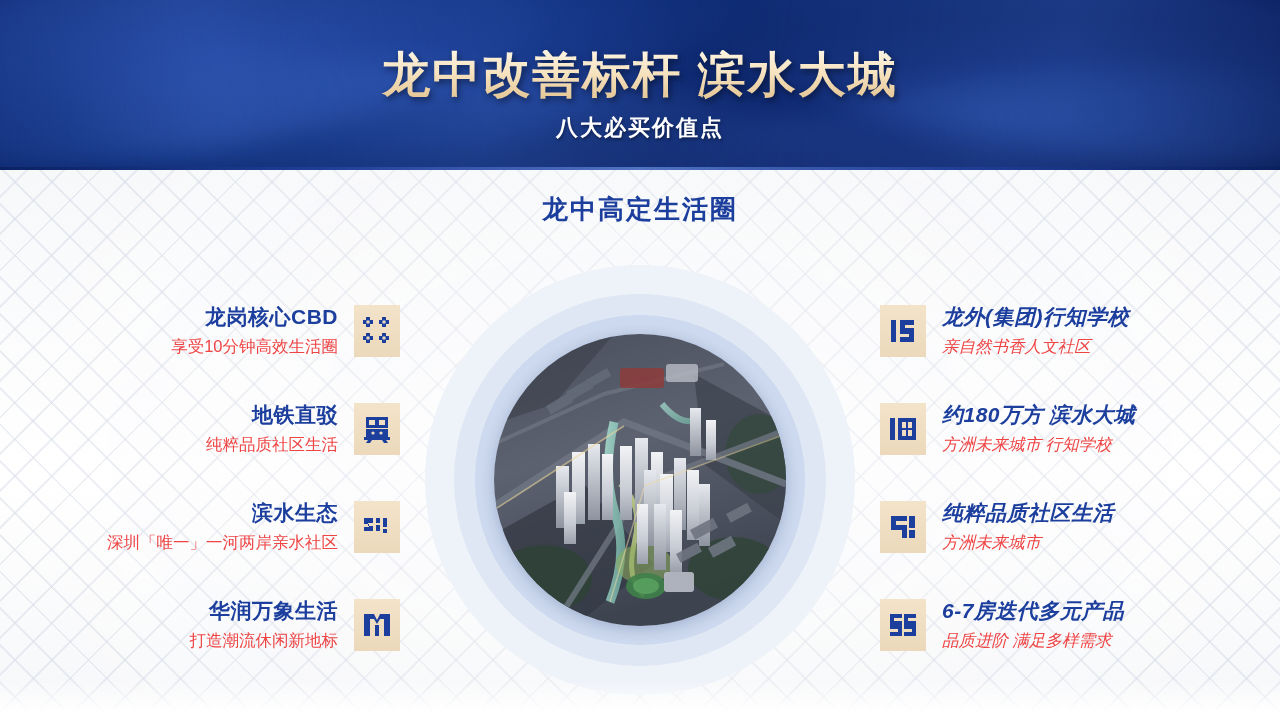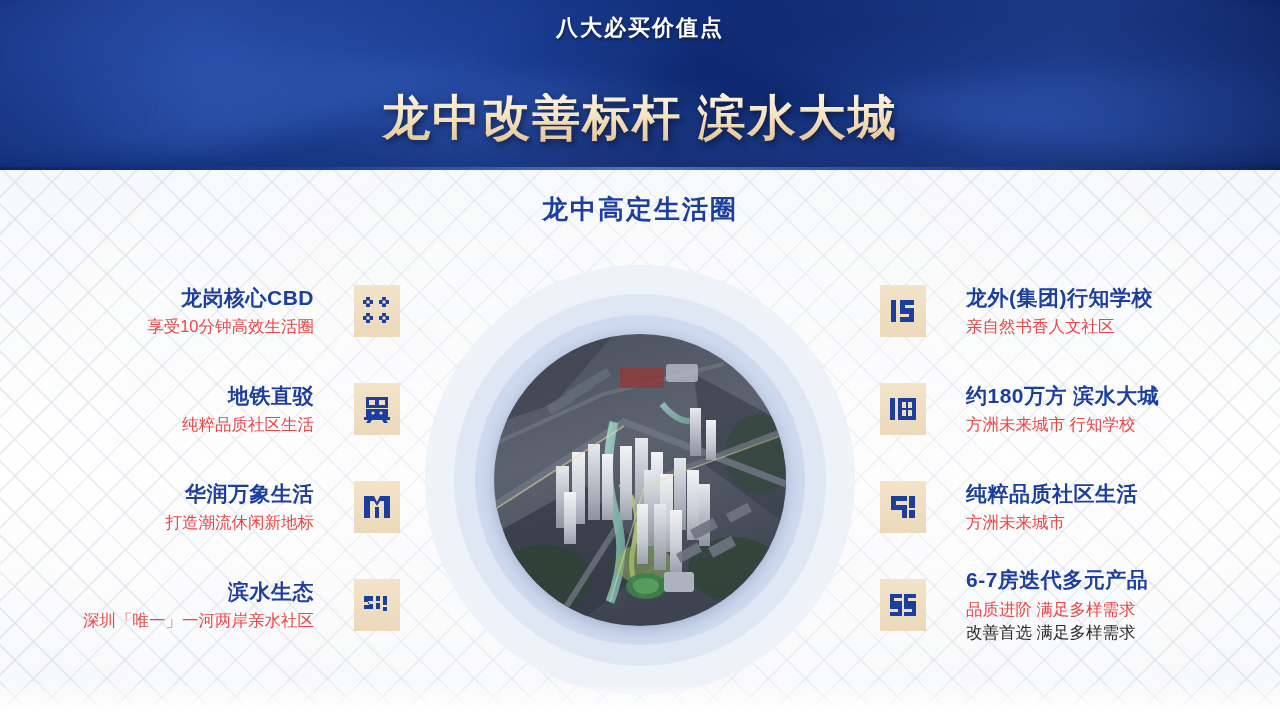--- a/index.html
+++ b/index.html
@@ -100,28 +100,28 @@
     box-shadow:0 3px 14px rgba(30,50,110,.24);
   }
   #aerial-photo svg { display:block; width:292px; height:292px; }
 
   
   .col { position:absolute; top:95px; width:380px; z-index:6; }
   #col-left  { left:20px; }
   #col-right { left:880px; }
 
   .feature {
-    display:flex; align-items:center; height:92px; margin-bottom:6px;gap:24px;
+    display:flex; align-items:flex-end; height:92px; margin-bottom:6px;
   }
   #col-left .feature { justify-content:flex-end; }
   #col-right .feature { justify-content:flex-start; }
 
   .f-text { line-height:1.28; }
   #col-left .f-text { text-align:right; margin-right:16px; }
-  #col-right .f-text { text-align:left; margin-left:16px; }
+  #col-right .f-text { text-align:left; margin-left:16px;font-style:italic; }
 
   .f-title {
     font-size:21px; font-weight:bold; color:#1c3f9e; letter-spacing:.5px;
     white-space:nowrap;
   }
   .f-desc {
     font-size:16.5px; color:#ef4444; margin-top:5px; white-space:nowrap;
   }
   .f-desc2 { font-size:16.5px; color:#2b2b2b; margin-top:2px; white-space:nowrap; }
 
@@ -143,22 +143,22 @@
 <body>
 
 <div id="header">
   <div class="wave w1"></div>
   <div class="wave w2"></div>
   <div class="wave w3"></div>
   <div class="wave w4"></div>
   <div class="wave w5"></div>
 
   <div id="header-inner">
+    <div id="main-title">龙中改善标杆  滨水大城</div>
     <div id="sub-title">八大必买价值点</div>
-    <div id="main-title">龙中改善标杆  滨水大城</div>
   </div>
   <div id="header-bottom-line"></div>
 </div>
 
 <div id="content">
   <div id="pattern"></div>
 
   <div id="section-title">龙中高定生活圈</div>
 
   <div id="center-stage">
@@ -305,53 +305,53 @@
           <g fill="#f0dec2">
             <circle cx="12" cy="20" r="1.6"></circle>
             <circle cx="20" cy="20" r="1.6"></circle>
           </g>
         </svg>
       </div>
     </div>
 
     <div class="feature">
       <div class="f-text">
-        <div class="f-title">华润万象生活</div>
-        <div class="f-desc">打造潮流休闲新地标</div>
-      </div>
-      <div class="f-icon">
-        <svg width="32" height="32" viewBox="0 0 32 32">
-          <g fill="#1c3f9e">
-            <path d="M3 5h6v22H3z"></path>
-            <path d="M23 5h6v22h-6z"></path>
-            <path d="M9 5h4l3 6 3-6h4v5h-4l-3 5-3-5H9z"></path>
-            <path d="M14 16h4v11h-4z"></path>
-          </g>
-        </svg>
-      </div>
-    </div>
-
-    <div class="feature">
-      <div class="f-text">
         <div class="f-title">滨水生态</div>
         <div class="f-desc">深圳「唯一」一河两岸亲水社区</div>
       </div>
       <div class="f-icon">
         <svg width="32" height="32" viewBox="0 0 32 32">
           <g fill="#1c3f9e">
             <path d="M3 7h9v5H7v3h5v5H3v-4h5v-3H3z"></path>
             <rect x="15" y="7" width="4" height="5"></rect>
             <rect x="15" y="14" width="4" height="6"></rect>
             <rect x="22" y="7" width="4" height="9"></rect>
             <rect x="22" y="18" width="4" height="4"></rect>
           </g>
         </svg>
       </div>
     </div>
 
+    <div class="feature">
+      <div class="f-text">
+        <div class="f-title">华润万象生活</div>
+        <div class="f-desc">打造潮流休闲新地标</div>
+      </div>
+      <div class="f-icon">
+        <svg width="32" height="32" viewBox="0 0 32 32">
+          <g fill="#1c3f9e">
+            <path d="M3 5h6v22H3z"></path>
+            <path d="M23 5h6v22h-6z"></path>
+            <path d="M9 5h4l3 6 3-6h4v5h-4l-3 5-3-5H9z"></path>
+            <path d="M14 16h4v11h-4z"></path>
+          </g>
+        </svg>
+      </div>
+    </div>
+
   </div>
 
   <div id="col-right" class="col">
 
     <div class="feature">
       <div class="f-icon">
         <svg width="32" height="32" viewBox="0 0 32 32">
           <g fill="#1c3f9e">
             <rect x="4" y="5" width="5" height="22"></rect>
             <path d="M13 5h14v5H18v3h9v14H13v-5h9v-3h-9z"></path>
@@ -400,20 +400,19 @@
         <svg width="32" height="32" viewBox="0 0 32 32">
           <g fill="#1c3f9e">
             <path d="M3 5h12v4H7v3h8v15H3v-4h8v-3H3z"></path>
             <path d="M17 5h12v4h-8v3h8v15H17v-4h8v-3h-8z"></path>
           </g>
         </svg>
       </div>
       <div class="f-text">
         <div class="f-title">6-7房迭代多元产品</div>
         <div class="f-desc">品质进阶  满足多样需求</div>
-        <div class="f-desc2">改善首选  满足多样需求</div>
       </div>
     </div>
 
   </div>
 
   <div id="bottom-fade"></div>
 </div>
 
 </body></html>

